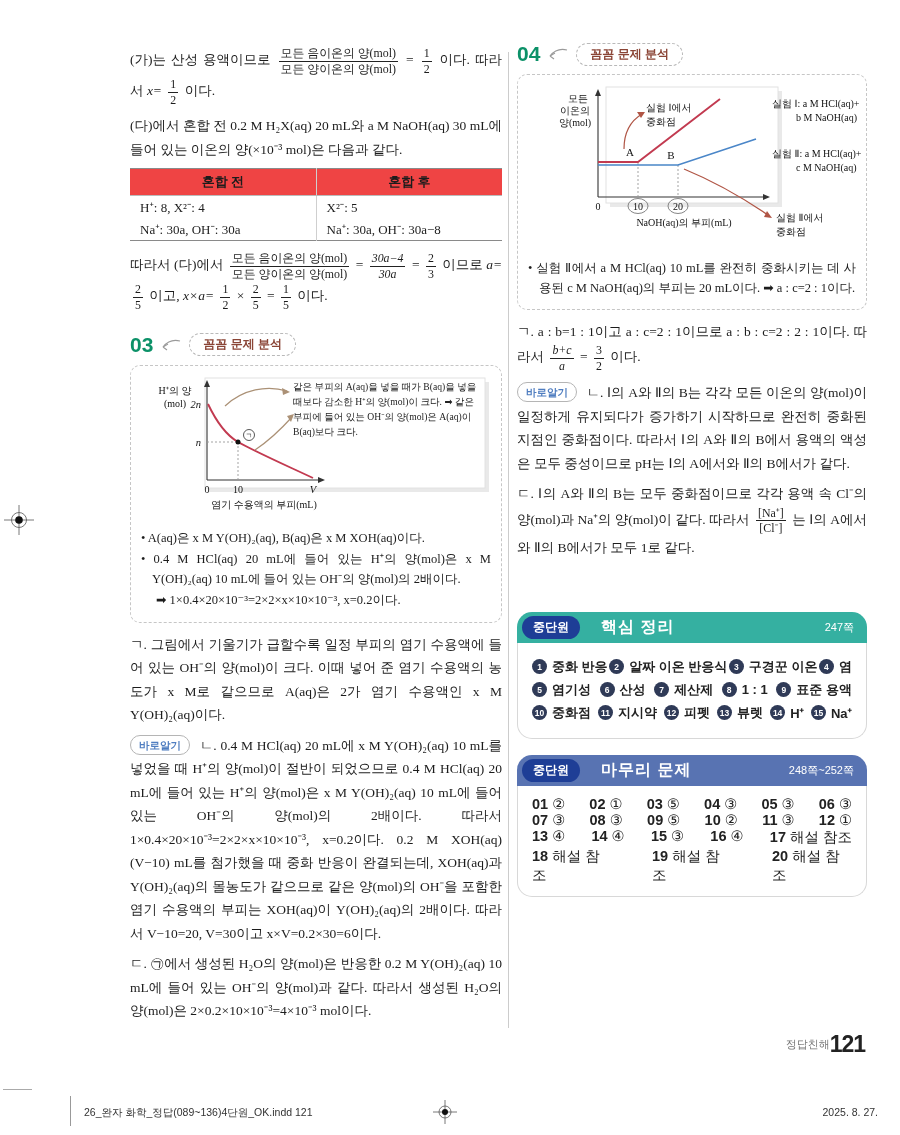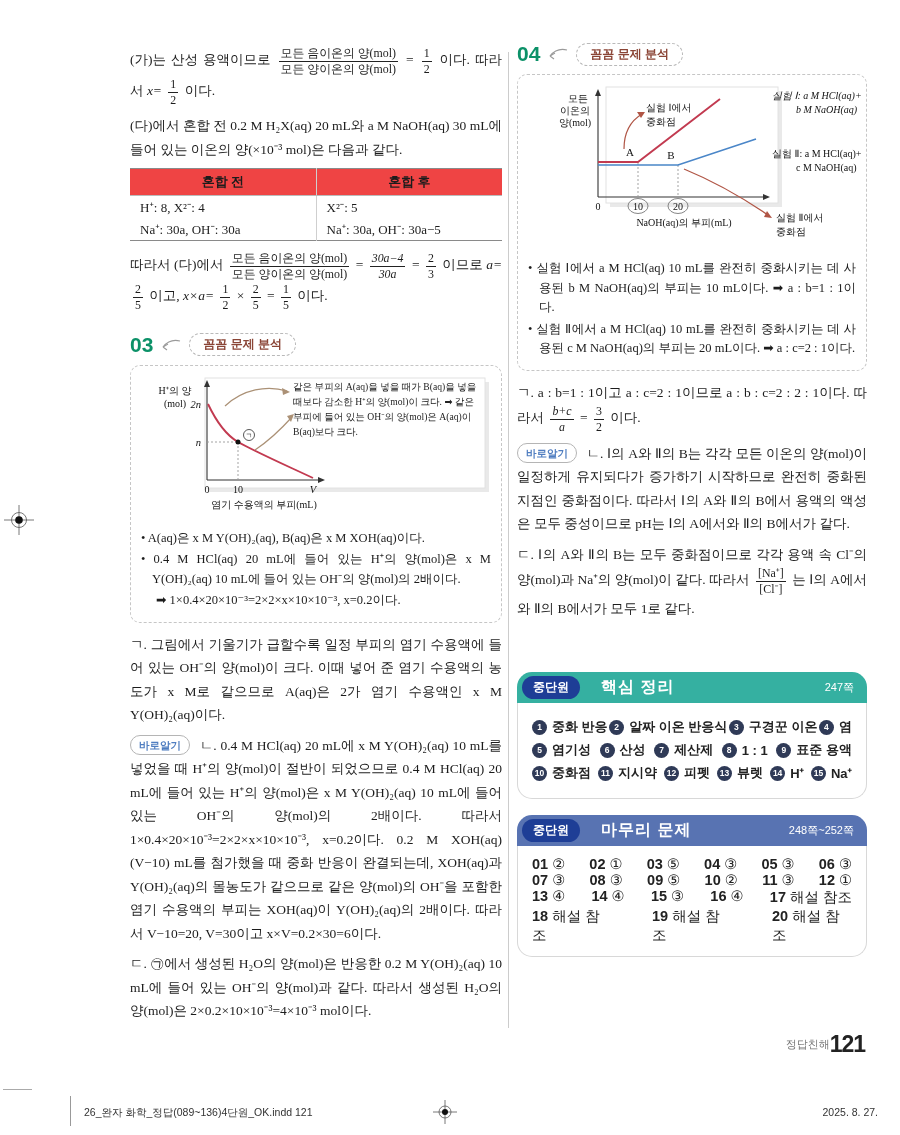--- a/index.html
+++ b/index.html
@@ -122,21 +122,21 @@
           <tr>
         <th style="width:50%">혼합 전</th>
         <th class="vline">혼합 후</th>
       </tr>
       <tr>
         <td>H⁺: 8, X²⁻: 4</td>
         <td class="vline">X²⁻: 5</td>
       </tr>
       <tr>
         <td>Na⁺: 30a, OH⁻: 30a</td>
-        <td class="vline">Na⁺: 30a, OH⁻: 30a−5</td>
+        <td class="vline">Na⁺: 30a, OH⁻: 30a−8</td>
       </tr>
     </tbody>
       </table>
 
     <p class="body">
       <span>따라서 (다)에서</span>
       <span class="frac">
           <span class="fn">모든 음이온의 양(mol)</span>
           <span class="fd">모든 양이온의 양(mol)</span>
         </span>
@@ -281,35 +281,34 @@
           <text x="47" y="41" font-size="10" text-anchor="middle" fill="#111">양(mol)</text>
           <text x="70" y="125" font-size="10" text-anchor="middle" fill="#111">0</text>
           <text x="110" y="125" font-size="10" text-anchor="middle" fill="#111">10</text>
           <text x="150" y="125" font-size="10" text-anchor="middle" fill="#111">20</text>
           <text x="156" y="141" font-size="10" text-anchor="middle" fill="#111">NaOH(aq)의 부피(mL)</text>
         </svg>
         <div class="gann" style="left:118px;top:16px;">
           <div>실험 Ⅰ에서</div>
           <div>중화점</div>
         </div>
-        <div class="legend" style="left:244px;top:4px;width:104px;font-style:italic;">
+        <div class="legend" style="left:244px;top:12px;width:104px;">
           <div>실험 Ⅰ: a M HCl(aq)+</div>
           <div class="l2">b M NaOH(aq)</div>
         </div>
         <div class="legend" style="left:244px;top:62px;width:104px;">
           <div>실험 Ⅱ: a M HCl(aq)+</div>
           <div class="l2">c M NaOH(aq)</div>
         </div>
         <div class="gann" style="left:248px;top:126px;">
           <div>실험 Ⅱ에서</div>
           <div>중화점</div>
         </div>
       </div>
       <ul class="bullets">
-        <li>실험 Ⅰ에서 a M HCl(aq) 10 mL를 완전히 중화시키는 데 사용된 b M NaOH(aq)의 부피는 10 mL이다. ➡ a : b=1 : 1이다.</li>
         <li>실험 Ⅱ에서 a M HCl(aq) 10 mL를 완전히 중화시키는 데 사용된 c M NaOH(aq)의 부피는 20 mL이다. ➡ a : c=2 : 1이다.</li>
       </ul>
     </div>
 
     <p class="body" style="margin-top:10px;">
       <span>ㄱ. a : b=1 : 1이고 a : c=2 : 1이므로 a : b : c=2 : 2 : 1이다. 따라서</span>
       <span class="frac mi">
           <span class="fn">b+c</span>
           <span class="fd">a</span>
         </span>

